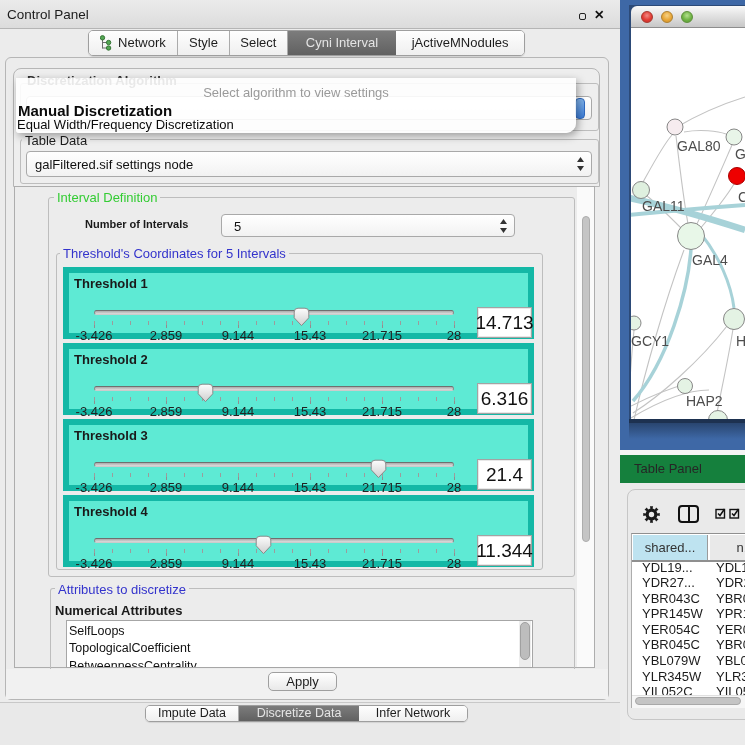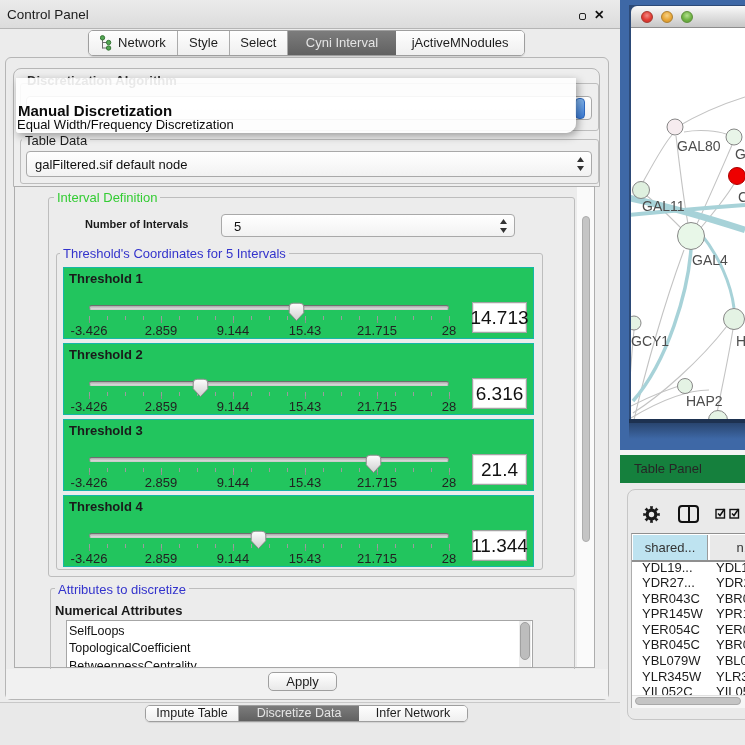--- a/index.html
+++ b/index.html
@@ -9,21 +9,21 @@
   .abs{position:absolute;}
   .seg{display:flex;align-items:center;justify-content:center;
     font-size:13px;color:#1d1d1d;background:linear-gradient(#fefefe,#efefef);}
   .segdark{background:linear-gradient(#7c7c7c,#616161);color:#e4e4e4;}
   .grouptitle{position:absolute;font-size:13px;background:#ececec;padding:0 3px;line-height:13px;}
   .groupbox{position:absolute;border:1px solid #bdbdbd;border-radius:3px;}
   .combo{position:absolute;background:linear-gradient(#ffffff,#f2f2f2);
     border:1px solid #a9a9a9;border-radius:4px;font-size:13px;color:#111;}
   .combo .ctext{position:absolute;left:8px;top:50%;transform:translateY(-50%);}
   .arrows{position:absolute;right:6px;top:50%;transform:translateY(-50%);width:9px;height:14px;}
-  .thrpanel{position:absolute;border:1px solid #14b8a6;background:#22c55e;}
+  .thrpanel{position:absolute;border:6px solid #14b8a6;background:#5eead4;}
   .thrlabel{position:absolute;left:5px;top:3px;font-weight:bold;font-size:13px;color:#1a1a1a;}
   .track{position:absolute;height:5px;border-radius:3px;
     background:linear-gradient(#aaaaaa,#dddddd);border:1px solid #8a8a8a;border-top-color:#6f6f6f;border-bottom-color:#cccccc;}
   .valbox{position:absolute;background:#fff;border:1px solid #a3a3a3;
     box-shadow:inset 0 0 0 1px #e8e8e8;display:flex;align-items:center;justify-content:center;
     font-size:19px;color:#111;}
   .ticklbl{position:absolute;font-size:13px;font-weight:normal;color:#222;transform:translateX(-50%);}
   .thumb{position:absolute;width:17px;height:19px;}
   svg{display:block;}
 </style>
@@ -179,21 +179,21 @@
   <div class="groupbox" style="left:20px;top:83px;width:579px;height:48px;"></div>
   <div class="grouptitle" style="left:24px;top:74px;font-size:13px;font-weight:bold;color:#333;background:transparent;">Discretization Algorithm</div>
   <div class="combo" style="left:26px;top:96px;width:566px;height:24px;">
     <div class="abs" style="right:6px;top:1px;width:10px;height:21px;border-radius:4px;
          background:linear-gradient(#7fb2ea,#3e7ed8);border:1px solid #2f6ac0;"></div>
   </div>
 
   <div class="groupbox" style="left:20px;top:139px;width:579px;height:45px;"></div>
   <div class="grouptitle" style="left:22px;top:134px;font-size:13px;color:#1d1d1d;background:#eeeeee;">Table Data</div>
   <div class="combo" style="left:26px;top:151px;width:566px;height:26px;">
-    <div class="ctext">galFiltered.sif default node</div>
+    <div class="ctext">galFiltered.sif settings node</div>
     <svg class="arrows" viewBox="0 0 9 14">
         <path d="M4.5,0 L8,5 L1,5 Z M4.5,14 L8,9 L1,9 Z" fill="#333"></path>
       </svg>
   </div>
 
   <div class="abs" style="left:14px;top:186px;width:581px;height:482px;border:1px solid #adadad;background:#ececec;overflow:hidden;">
   </div>
 
   <div class="abs" style="left:577px;top:187px;width:17px;height:480px;background:#fafafa;"></div>
   <div class="abs" style="left:582px;top:216px;width:8px;height:326px;border-radius:4px;background:#c5c5c5;border:1px solid #adadad;"></div>
@@ -329,24 +329,25 @@
 
   <div class="abs" style="left:6px;top:669px;width:602px;height:30px;background:#f1f1f1;"></div>
   <div class="abs" style="left:268px;top:672px;width:69px;height:19px;border:1px solid #9f9f9f;border-radius:5px;
        background:linear-gradient(#ffffff,#e9e9e9);font-size:13px;color:#1d1d1d;
        display:flex;align-items:center;justify-content:center;">Apply</div>
 
   <div class="abs" style="left:0;top:702px;width:620px;height:1px;background:#c8c8c8;"></div>
   <div class="abs" style="left:0;top:703px;width:620px;height:42px;background:#e9e9e9;"></div>
   <div class="abs" style="left:145px;top:704.5px;width:323px;height:17px;border:1px solid #9e9e9e;
        border-radius:5px;overflow:hidden;display:flex;box-shadow:0 1px 1px rgba(0,0,0,0.1);">
-    <div class="seg" style="width:93px;border-right:1px solid #ababab;font-size:12.5px;">Impute Table</div>
+    <div class="seg" style="width:93px;border-right:1px solid #ababab;font-size:12.5px;">Impute Data</div>
     <div class="seg segdark" style="width:120px;font-size:12.5px;">Discretize Data</div>
     <div class="seg" style="width:108px;font-size:12.5px;">Infer Network</div>
   </div>
 
   <div class="abs" style="left:16px;top:78px;width:560px;height:55px;background:rgba(255,255,255,0.89);
        border-radius:0 0 10px 3px;box-shadow:2px 3px 9px rgba(0,0,0,0.35);">
+    <div style="position:absolute;left:0;top:7px;width:100%;text-align:center;font-size:13px;color:#9a9a9a;">Select algorithm to view settings</div>
     <div style="position:absolute;left:2px;top:24px;font-size:15px;font-weight:bold;color:#0a0a0a;">Manual Discretization</div>
     <div style="position:absolute;left:1px;top:39px;font-size:13px;color:#0a0a0a;">Equal Width/Frequency Discretization</div>
   </div>
 
 </div>
 
 </body></html>

